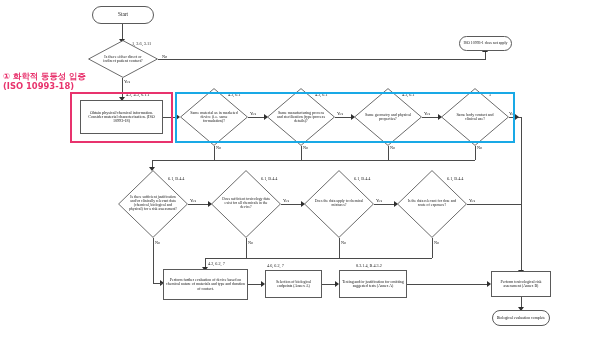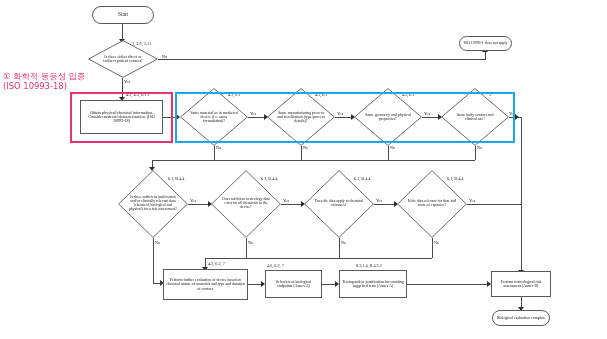--- a/index.html
+++ b/index.html
@@ -32,21 +32,21 @@
 
   
   .lbl{position:absolute;white-space:nowrap;color:#1b1b1b;}
   .clause{position:absolute;white-space:nowrap;color:#1b1b1b;}
 
   
   .hl{position:absolute;box-sizing:border-box;background:transparent;}
   .hl-pink{border:2px solid #e8336d;}
   .hl-blue{border:2px solid #19a9e6;}
   .anno{position:absolute;white-space:pre;line-height:1.22;
-        font-family:"DejaVu Sans",sans-serif;font-weight:normal;}
+        font-family:"DejaVu Sans",sans-serif;font-weight:bold;}
   .anno-pink{color:#e8336d;}
   .anno-blue{color:#0d6fb8;}
 </style>
 </head>
 <body>
 
 <div id="canvas">
 
   <div class="node term" style="left:92px;top:6px;width:62px;height:18px;font-size:5.2px;">
     <span>Start</span>

